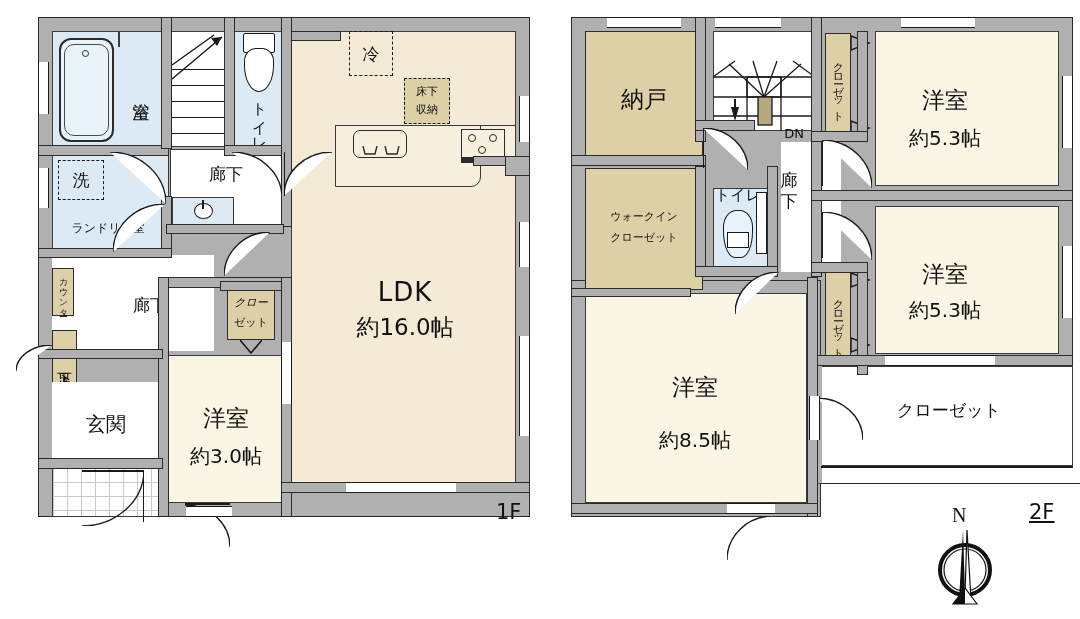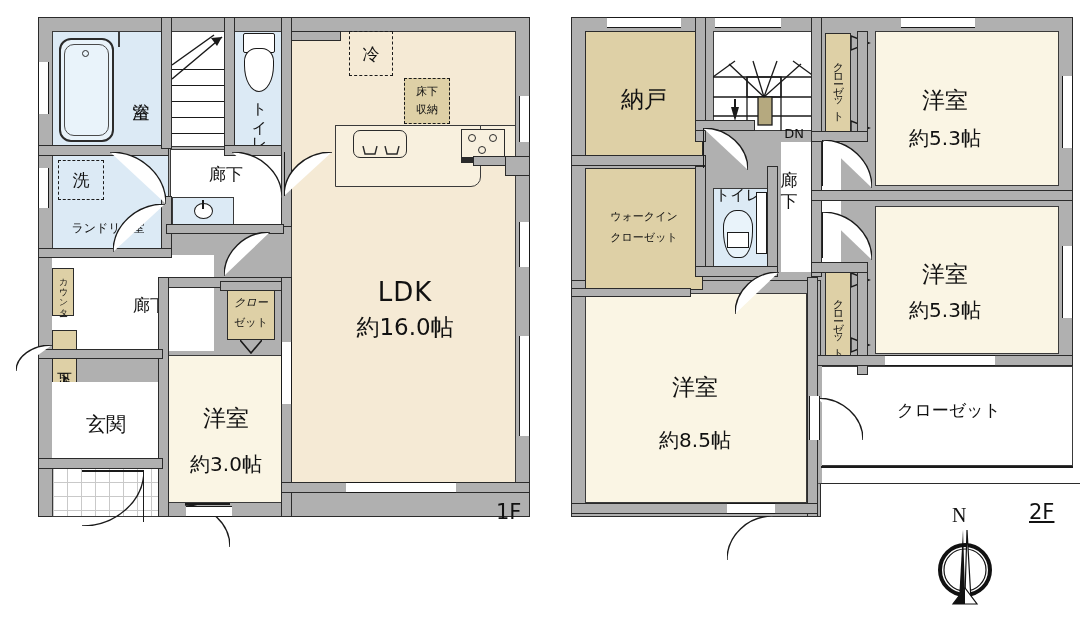--- a/index.html
+++ b/index.html
@@ -112,21 +112,21 @@
   <div class="abs tile" style="left:52px;top:467px;width:108px;height:50px;border:1.2px solid #3a3a3a;"></div>
 
   <div class="abs line" style="left:82px;top:470px;width:62px;height:2px;"></div>
   <svg class="abs" style="left:82px;top:470px;width:62px;height:56px;" viewBox="0 0 62 56">
     <path d="M62,0 A62,56 0 0 1 0,56" fill="none" stroke="#1a1a1a" stroke-width="1.4"></path>
     <line x1="62" y1="0" x2="62" y2="52" stroke="#1a1a1a" stroke-width="2"></line>
   </svg>
 
   <div class="abs room" style="left:168px;top:355px;width:117px;height:148px;"></div>
   <div class="lbl ctr f5" style="left:226px;top:418px;">洋室</div>
-  <div class="lbl ctr f4" style="left:226px;top:457px;margin-top:8px;">約3.0帖</div>
+  <div class="lbl ctr f4" style="left:226px;top:457px;">約3.0帖</div>
 
   <div class="abs store" style="left:227px;top:288px;width:48px;height:52px;"></div>
   <div class="lbl ctr f6" style="left:251px;top:303px;font-style:italic;">クロー</div>
   <div class="lbl ctr f6" style="left:251px;top:323px;">ゼット</div>
   <svg class="abs" style="left:240px;top:340px;width:22px;height:14px;" viewBox="0 0 22 14">
     <polyline points="0,0 11,13 22,0" fill="none" stroke="#1a1a1a" stroke-width="1.6"></polyline>
   </svg>
 
   <div class="abs ldk" style="left:291px;top:31px;width:225px;height:458px;"></div>
   <div class="lbl ctr f8" style="left:405px;top:292px;letter-spacing:1px;">LDK</div>

